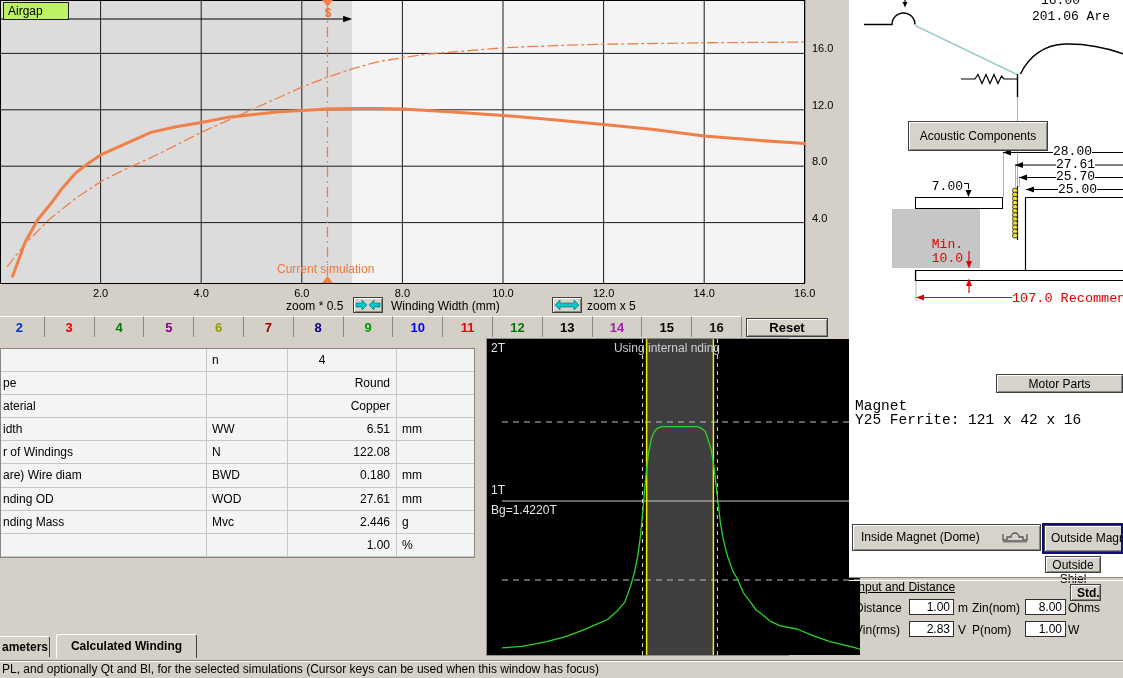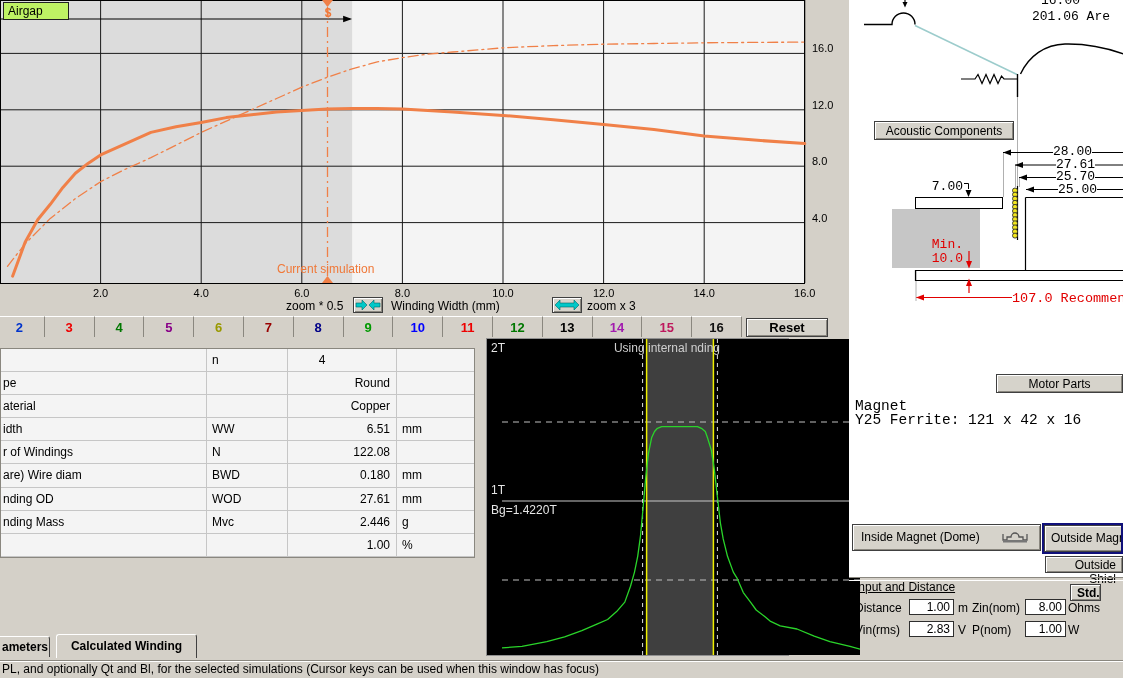--- a/index.html
+++ b/index.html
@@ -113,39 +113,39 @@
         <polygon points="2,5 8,5 8,2 13,7 8,12 8,9 2,9" fill="#00c8c8" stroke="#006666" stroke-width="0.6"></polygon>
         <polygon points="26,5 20,5 20,2 15,7 20,12 20,9 26,9" fill="#00c8c8" stroke="#006666" stroke-width="0.6"></polygon>
       </svg>
     </div>
     <div class="lbl zoomtxt" style="left:391px;">Winding Width (mm)</div>
     <div class="b3" style="left:552px;top:297px;width:30px;height:16px;">
       <svg width="28" height="14" viewBox="0 0 28 14">
         <polygon points="2,7 7,2 7,5 21,5 21,2 26,7 21,12 21,9 7,9 7,12" fill="#00c8c8" stroke="#006666" stroke-width="0.6"></polygon>
       </svg>
     </div>
-    <div class="lbl zoomtxt" style="left:587px;">zoom x 3</div>
+    <div class="lbl zoomtxt" style="left:587px;">zoom x 5</div>
   </div>
 
   <div id="sim-tabs" class="abs">
     <button class="b3" style="left:746px;top:2px;width:82px;height:19px;font-weight:bold;font-size:13px;">Reset</button>
   <div class="simtab" style="left: -5px; width: 49.8px; color: rgb(0, 51, 204);">2</div>
       <div class="simtab" style="left: 44.8px; width: 49.8px; color: rgb(238, 0, 0);">3</div>
       <div class="simtab" style="left: 94.6px; width: 49.8px; color: rgb(0, 119, 0);">4</div>
       <div class="simtab" style="left: 144.4px; width: 49.8px; color: rgb(136, 0, 136);">5</div>
       <div class="simtab" style="left: 194.2px; width: 49.8px; color: rgb(153, 153, 0);">6</div>
       <div class="simtab" style="left: 244px; width: 49.8px; color: rgb(153, 0, 0);">7</div>
       <div class="simtab" style="left: 293.8px; width: 49.8px; color: rgb(0, 0, 136);">8</div>
       <div class="simtab" style="left: 343.6px; width: 49.8px; color: rgb(0, 153, 0);">9</div>
       <div class="simtab" style="left: 393.4px; width: 49.8px; color: rgb(0, 0, 255);">10</div>
       <div class="simtab" style="left: 443.2px; width: 49.8px; color: rgb(238, 0, 0);">11</div>
       <div class="simtab" style="left: 493px; width: 49.8px; color: rgb(0, 119, 0);">12</div>
       <div class="simtab" style="left: 542.8px; width: 49.8px; color: #000000;">13</div>
       <div class="simtab" style="left: 592.6px; width: 49.8px; color: #a21caf;">14</div>
-      <div class="simtab" style="left: 642.4px; width: 49.8px; color: #be185d;">15</div>
+      <div class="simtab" style="left: 642.4px; width: 49.8px; color: #000000;">15</div>
       <div class="simtab" style="left: 692.2px; width: 49.8px; color: rgb(17, 17, 17);">16</div>
     </div>
 
   <div id="wtable" class="abs">
       <div class="trow">
         <div class="tcell c-label"></div>
         <div class="tcell c-sym">n</div>
         <div class="tcell c-val" style="text-align: center; padding-right: 40px;">4</div>
         <div class="tcell c-unit"></div>
       </div>
@@ -288,34 +288,34 @@
   <div class="dim mono" style="left:1056px;top:159px;">27.61</div>
   <div class="dim mono" style="left:1056px;top:171px;">25.70</div>
   <div class="dim mono" style="left:1058px;top:184px;">25.00</div>
   <div class="lbl mono" style="left:929px;top:179px;width:34px;text-align:right;font-size:13px;">7.00</div>
   <div class="lbl mono red" style="left:929px;top:237px;width:34px;text-align:right;font-size:13px;">Min.</div>
   <div class="lbl mono red" style="left:929px;top:251px;width:34px;text-align:right;font-size:13px;">10.0</div>
   <div class="lbl mono red" style="left:1012px;top:291px;font-size:13.5px;">107.0 Recommende</div>
   <div class="lbl mono" style="left:855px;top:398px;font-size:14.5px;">Magnet</div>
   <div class="lbl mono" style="left:855px;top:412px;font-size:14.5px;">Y25 Ferrite: 121 x 42 x 16</div>
 
-  <button class="b3" style="left:874px;top:121px;width:140px;height:19px;text-align:center;">Acoustic Components</button>
+  <button class="b3" style="left:908px;top:121px;width:140px;height:30px;text-align:center;">Acoustic Components</button>
   <button class="b3" style="left:996px;top:374px;width:127px;height:19px;">Motor Parts</button>
 
   <button class="b3" style="left:852px;top:524px;width:189px;height:27px;text-align:left;padding-left:8px;line-height:23px;">
     <span>Inside Magnet (Dome)</span>
     <svg style="position:absolute;right:12px;top:6px;" width="26" height="14" viewBox="0 0 26 14">
       <path d="M1,3 V9 H5 V6 H9 A4,4 0 0 1 17,6 H21 V9 H25 V3" fill="none" stroke="#555" stroke-width="1.3"></path>
       <rect x="1" y="9" width="24" height="2.5" fill="#777"></rect>
     </svg>
   </button>
   <div class="abs" style="left:1042px;top:523px;width:81px;height:31px;border:2px solid #10107a;box-sizing:border-box;overflow:hidden;">
     <button class="b3" style="left:0;top:0;width:120px;height:27px;text-align:left;padding-left:6px;line-height:23px;">Outside Magn</button>
   </div>
-  <button class="b3" style="left:1045px;top:556px;width:78px;height:17px;text-align:right;padding-left:6px;line-height:14px;">Outside Shiel</button>
+  <button class="b3" style="left:1045px;top:556px;width:56px;height:17px;text-align:center;padding-left:6px;line-height:14px;">Outside Shiel</button>
 
   <div id="groove" class="abs"></div>
   <div id="input-heading" class="lbl">Input and Distance</div>
   <button class="b3" style="left:1070px;top:584px;width:31px;height:17px;font-weight:bold;">Std.</button>
 
   <div class="lbl fieldlbl" style="left:855px;top:601px;">Distance</div>
   <input class="inp" style="left: 909px; top: 599px; width: 45px; height: 16px;" value="1.00">
   <div class="lbl unitlbl" style="left:958px;top:601px;">m</div>
   <div class="lbl fieldlbl" style="left:972px;top:601px;">Zin(nom)</div>
   <input class="inp" style="left: 1025px; top: 599px; width: 41px; height: 16px;" value="8.00">

